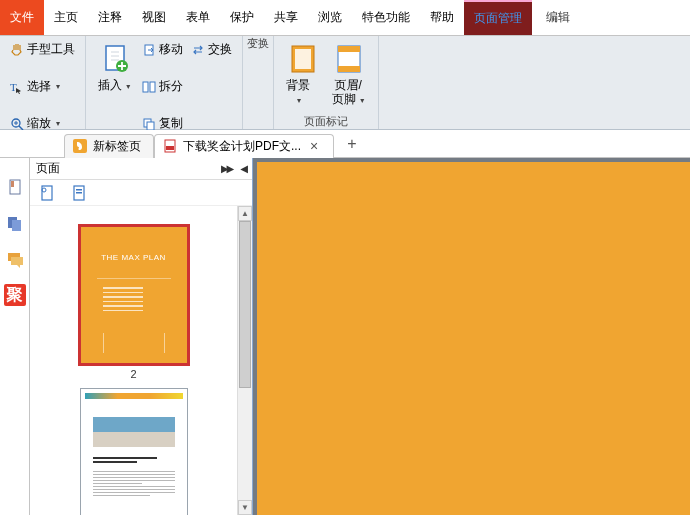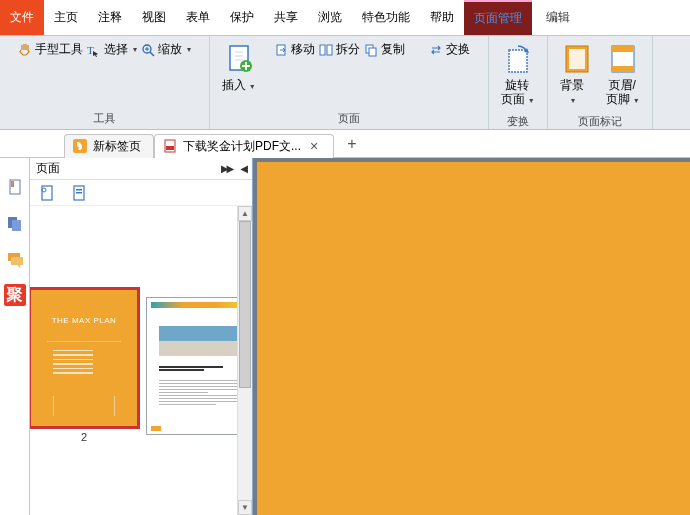--- a/index.html
+++ b/index.html
@@ -11,21 +11,21 @@
 .tab-file{background:#ec4a1f;color:#fff;padding:0 10px;display:flex;align-items:center}
 .tab{padding:0 10px;display:flex;align-items:center;cursor:pointer}
 .tab-active{color:#3f97ef;border-top:2px solid #f9a8d4;background:#7f1d1d}
 .tab-edit{margin-left:4px;color:#333}
 
 
 .ribbon{height:94px;background:#e7ebef;border-bottom:1px solid #b8c2cc;display:flex;align-items:stretch}
 .group{display:flex;flex-direction:column;border-right:1px solid #c9d1d9;padding:0 4px}
 .group-body{flex:1;display:flex;align-items:flex-start;padding:4px 2px}
 .group-label{height:18px;text-align:center;color:#444;font-size:11px}
-.col{display:flex;flex-direction:row;gap:0;margin:0 10px}
+.col{display:flex;flex-direction:column;gap:18px;margin:0 2px}
 .small-btn{display:flex;align-items:center;gap:3px;padding:1px 2px;cursor:pointer}
 .small-btn .ico{width:14px;height:14px;display:flex;align-items:center;justify-content:center}
 .caret{font-size:8px;margin-left:2px;color:#444}
 .big-btn{display:flex;flex-direction:column;align-items:flex-start;justify-content:flex-start;padding:2px 6px;cursor:pointer}
 .big-btn .ico{width:34px;height:34px;display:flex;align-items:center;justify-content:center;margin-bottom:2px}
 .big-btn .lbl{text-align:center;line-height:14px}
 
 svg{display:block}
 
 
@@ -41,21 +41,21 @@
 .sidestrip{width:30px;background:#fff;border-right:1px solid #c4c4c4;display:flex;flex-direction:column;align-items:center;padding-top:18px;gap:14px}
 .sidestrip .sicon{width:22px;height:22px;display:flex;align-items:center;justify-content:center;cursor:pointer}
 .ju{width:22px;height:22px;background:#e73828;color:#fff;font-size:16px;font-weight:bold;display:flex;align-items:center;justify-content:center;border-radius:2px}
 
 
 .panel{width:223px;background:#fff;border-right:1px solid #8aa9d0;display:flex;flex-direction:column}
 .panel-hdr{height:22px;display:flex;align-items:center;padding:0 6px;border-bottom:1px solid #dcdcdc;justify-content:space-between}
 .panel-ctrl{display:flex;align-items:center;gap:2px;font-size:10px;color:#333;letter-spacing:-2px}
 .panel-tools{height:26px;display:flex;align-items:center;gap:14px;padding:0 8px;border-bottom:1px solid #eee}
 .pticon{width:18px;height:18px;cursor:pointer}
-.thumbs{flex:1;overflow:auto;padding:20px 0 10px;display:flex;flex-direction:row;align-items:center;gap:8px}
+.thumbs{flex:1;overflow:auto;padding:20px 0 10px;display:flex;flex-direction:column;gap:8px}
 .thumb-wrap{display:flex;flex-direction:column;align-items:center}
 .thumb{width:108px;height:138px;border:1px solid #9aa4ae;background:#fff;position:relative;overflow:hidden}
 .thumb.selected{outline:2px solid #c33;border-color:#c33}
 .thumb-num{margin-top:4px;font-size:11px;color:#333}
 
 .t1-bg{position:absolute;inset:0;background:#f0a531}
 .t1-title{position:absolute;top:26px;left:14px;right:14px;color:#fff;font-size:8px;letter-spacing:0.5px;text-align:center}
 .t1-sub{position:absolute;top:40px;left:16px;right:16px;height:12px;border-bottom:0.5px solid rgba(255,255,255,0.4)}
 .t1-lines{position:absolute;top:60px;left:22px;width:40px;display:flex;flex-direction:column;gap:3px}
 .t1-lines div{height:1.5px;background:rgba(255,255,255,0.7)}
@@ -191,33 +191,20 @@
                 </svg>
               </span>
             <span>交换</span>
           </div>
         </div>
       </div>
       <div class="group-label">页面</div>
     </div>
 
     <div class="group">
-      <div class="group-body">
-        <div class="big-btn">
-          <span class="ico">
-              <svg width="34" height="34" viewBox="0 0 34 34">
-                <rect x="8" y="8" width="18" height="22" fill="#fff" stroke="#3d78c3" stroke-width="1.4" stroke-dasharray="2 1"></rect>
-                <path d="M17 4a10 10 0 0 1 9 6" fill="none" stroke="#3d78c3" stroke-width="1.6"></path>
-                <path d="M26 6l2 5-5-1z" fill="#3d78c3"></path>
-              </svg>
-            </span>
-          <span class="lbl"><span style="white-space:pre">旋转
-页面</span><span class="caret"> ▾</span></span>
-        </div>
-      </div>
       <div class="group-label">变换</div>
     </div>
 
     <div class="group">
       <div class="group-body">
         <div class="big-btn">
           <span class="ico">
               <svg width="34" height="34" viewBox="0 0 34 34">
                 <rect x="6" y="4" width="22" height="26" fill="#f0a531" stroke="#c37812"></rect>
                 <rect x="9" y="7" width="16" height="20" fill="#fff" opacity="0.85"></rect>

